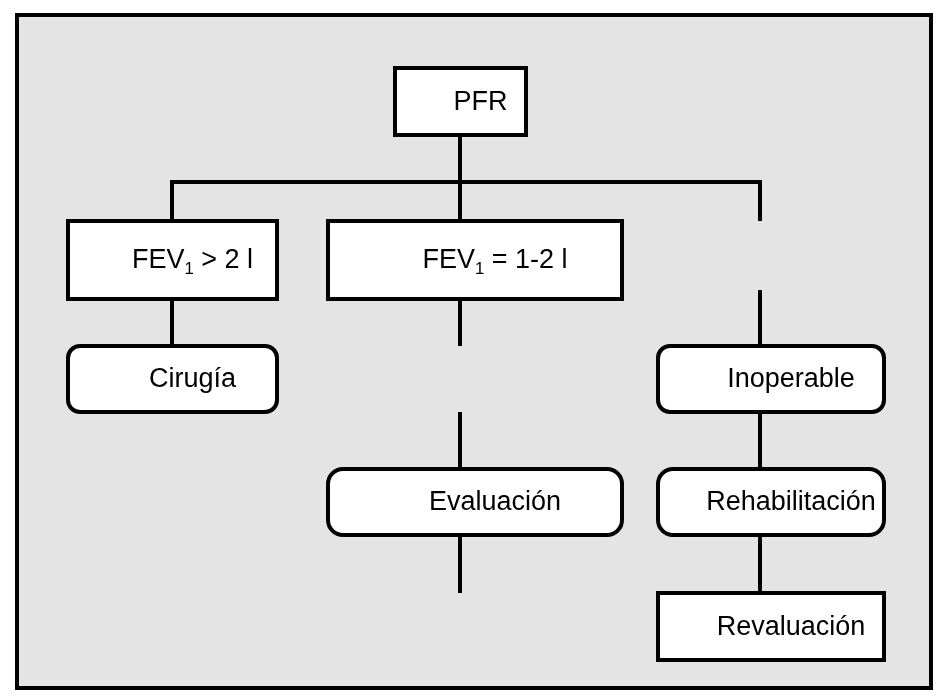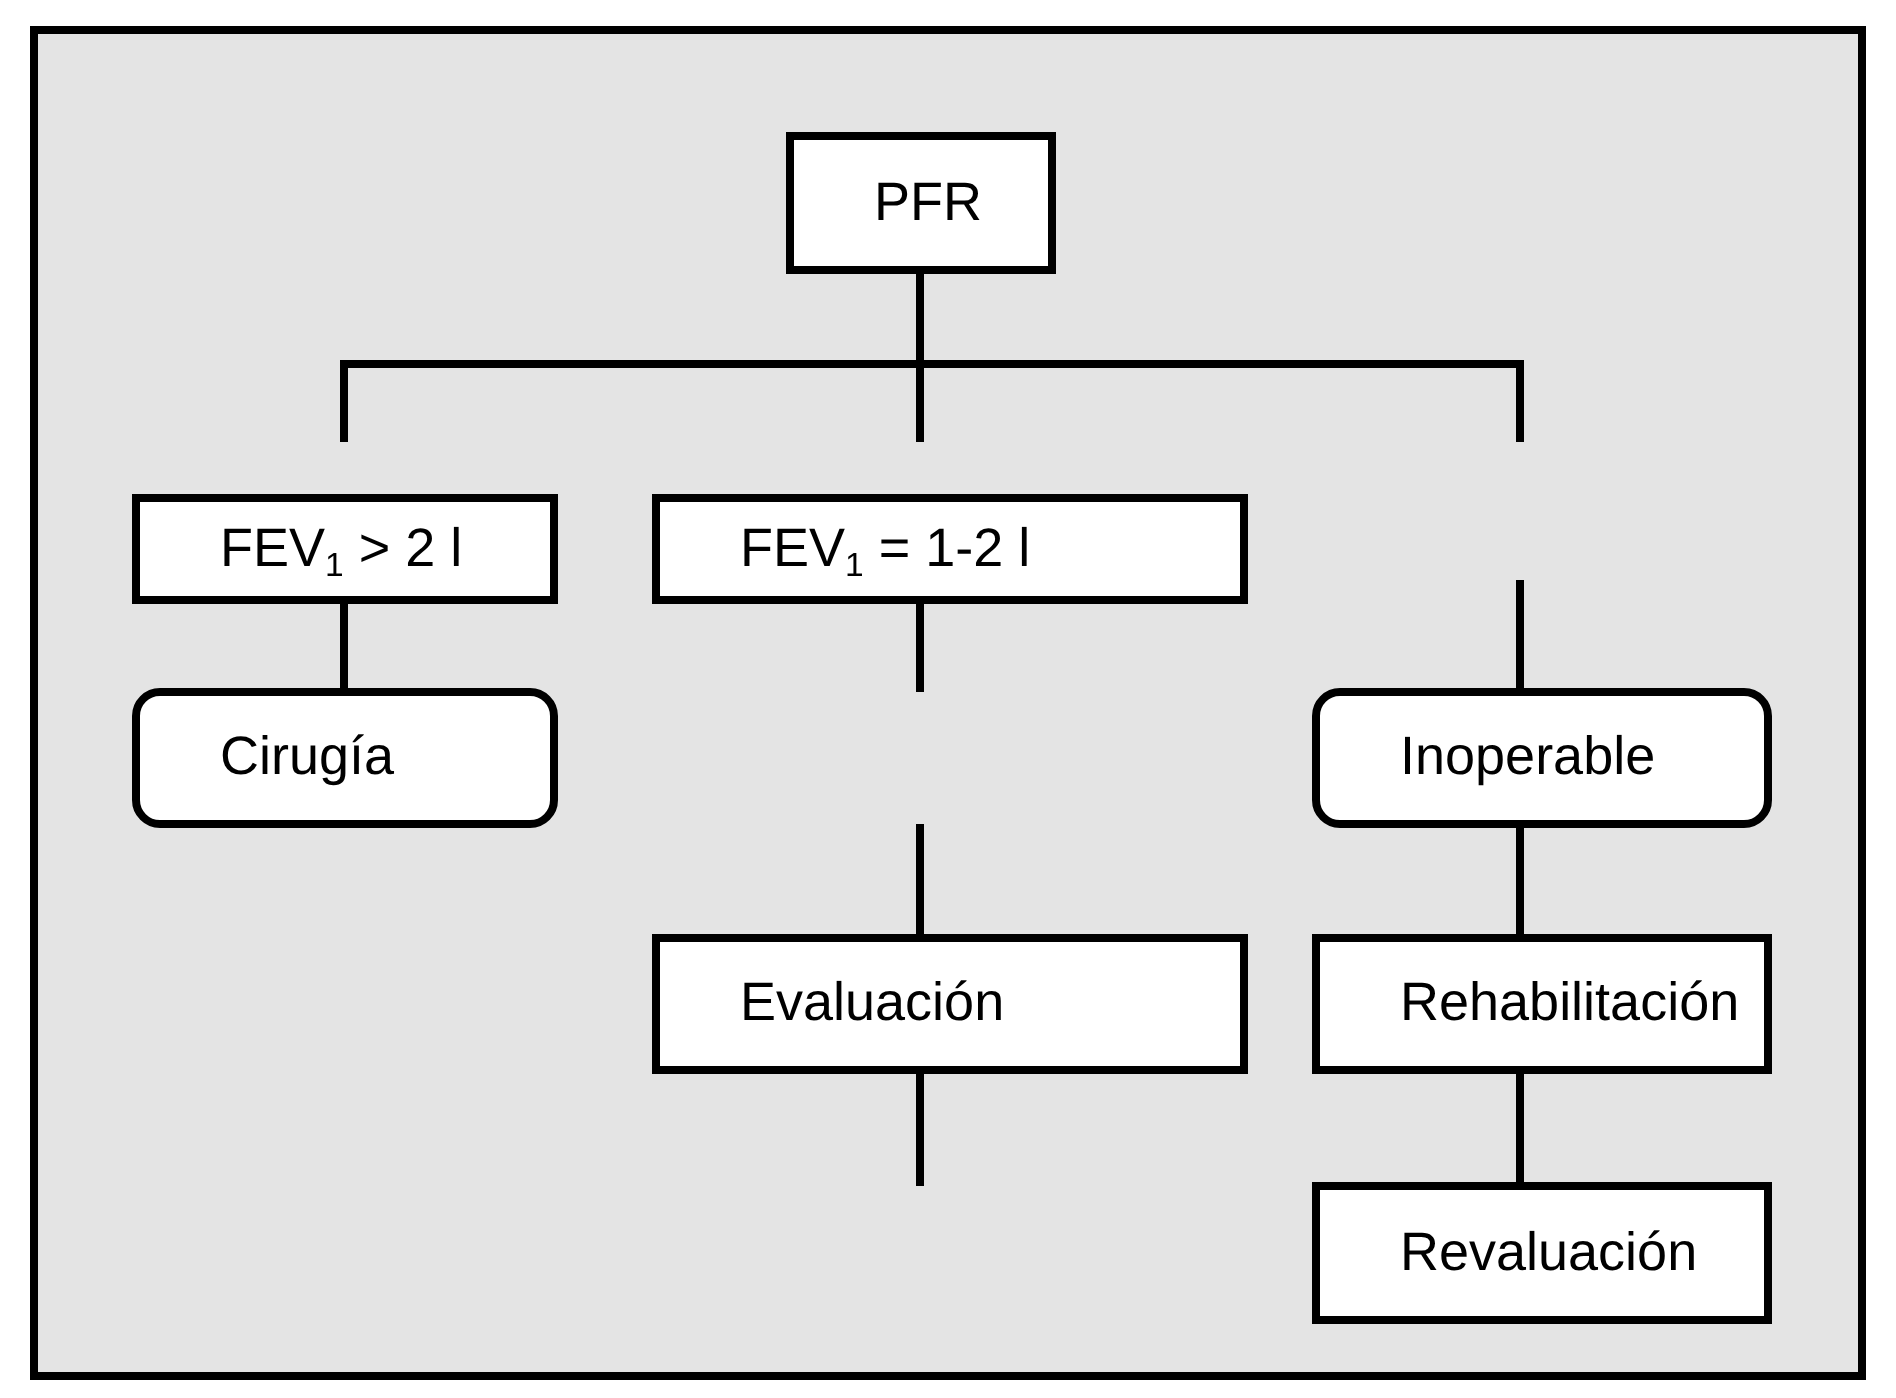--- a/index.html
+++ b/index.html
@@ -43,21 +43,21 @@
   .line.h { height: 4px; }
 
   
   .node {
     position: absolute;
     box-sizing: border-box;
     background: #ffffff;
     border: 4px solid #000000;
     display: flex;
     align-items: center;
-    justify-content: flex-start;
+    justify-content: center;
     text-align: center;
     color: #000000;
     font-size: 27px;
     line-height: 1.1;
     white-space: nowrap;
     padding-left: 40px;
   }
   .node .label { display: inline-block; }
   .node sub {
     font-size: 0.62em;
@@ -67,23 +67,23 @@
   }
 
   
   .col-left   { left: 47px;  width: 213px; }
   .col-mid    { left: 307px; width: 298px; }
   .col-right  { left: 637px; width: 230px; }
   .col-root   { left: 374px; width: 135px; }
 
   
   .row-0 { top: 49px;  height: 71px; }
-  .row-1 { top: 202px; height: 55px; margin-top: 28px; }
+  .row-1 { top: 202px; height: 82px; }
   .row-2 { top: 327px; height: 70px; border-radius: 14px; }
-  .row-3 { top: 450px; height: 70px; }
+  .row-3 { top: 450px; height: 70px; border-radius: 17px; }
   .row-4 { top: 574px; height: 71px; }
 </style>
 </head>
 <body>
 
 <div id="figure-frame">
   <div id="canvas">
 
     <div class="line v" style="left:439px; top:118px; height:48px;"></div>
 

